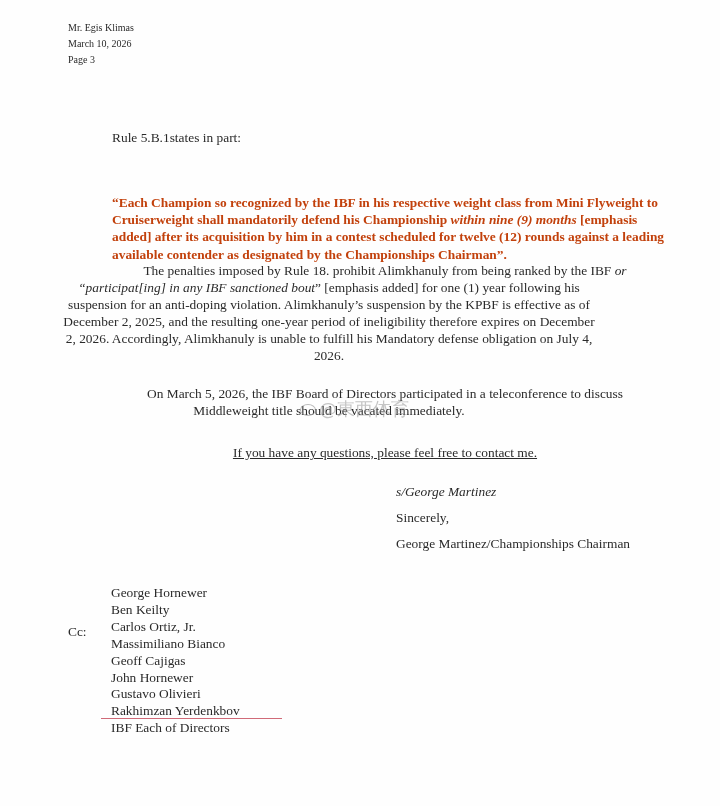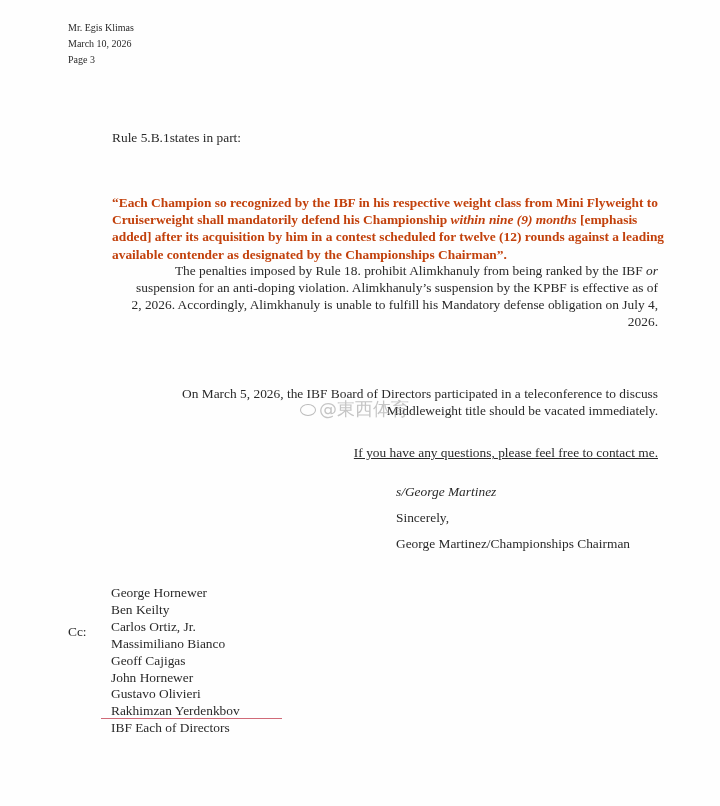--- a/index.html
+++ b/index.html
@@ -8,21 +8,21 @@
     font-family: "Liberation Serif", "DejaVu Serif", serif;
     color: #2a2a2a; font-size: 13.4px; line-height: 17px;
     position: relative;
   }
   .blk { position: absolute; }
   .header { left: 68px; top: 20px; line-height: 16px; font-size: 10px; }
   .header div { white-space: nowrap; }
   .intro { left: 112px; top: 129px; text-align: center; }
   .quote { left: 112px; top: 162px; width: 560px; font-weight: bold; color: #c2410c; line-height: 17.2px; margin-top: 32px; }
   .quote i { font-weight: bold; font-style: italic; }
-  .para { left: 112px; width: 546px; text-align: right; }
+  .para { left: 112px; width: 546px; text-align: center; }
   .para .ln { white-space: nowrap; display: block; }
   .p1 { top: 262px; }
   .p2 { top: 385px; }
   .p3 { top: 444px; text-decoration: underline; }
   .sig { left: 396px; top: 479px; line-height: 26px; }
   .sig i { font-style: italic; }
   .cc-label { left: 68px; top: 585px; margin-top: 38px; }
   .cc-list { left: 111px; top: 585px; line-height: 16.9px; }
   .cc-list div { white-space: nowrap; }
   .underline-mark { position: absolute; left: 101px; top: 718px; width: 181px; height: 0; border-top: 1.2px solid #d06a78; }
@@ -39,21 +39,23 @@
 </div>
 
 <div class="blk intro">Rule 5.B.1states in part:</div>
 
 <div class="blk quote">
   <span>“Each Champion so recognized by the IBF in his respective weight class from Mini Flyweight to Cruiserweight shall mandatorily defend his Championship </span><i>within nine (9) months</i><span> [emphasis added] after its acquisition by him in a contest scheduled for twelve (12) rounds against a leading available contender as designated by the Championships Chairman”.</span>
 </div>
 
 <div class="blk para p1">
   <span class="ln" style="padding-left:0;"><span style="display:inline-block;width:0;"></span><span>The penalties imposed by Rule 18. prohibit Alimkhanuly from being ranked by the IBF </span><i>or</i></span>
+  <span class="ln" style="margin-left:-112px;"><i>“participat[ing] in any IBF sanctioned bout</i><span>” [emphasis added] for one (1) year following his</span></span>
   <span class="ln" style="margin-left:-112px;">suspension for an anti-doping violation.  Alimkhanuly’s suspension by the KPBF is effective as of</span>
+  <span class="ln" style="margin-left:-112px;">December 2, 2025, and the resulting one-year period of ineligibility therefore expires on December</span>
   <span class="ln" style="margin-left:-112px;">2, 2026. Accordingly, Alimkhanuly is unable to fulfill his Mandatory defense obligation on July 4,</span>
   <span class="ln" style="margin-left:-112px;">2026.</span>
 </div>
 
 <div class="blk para p2">
   <span class="ln">On March 5, 2026, the IBF Board of Directors participated in a teleconference to discuss</span>
   <span class="ln" style="margin-left:-112px;">Middleweight title should be vacated immediately.</span>
 </div>
 
 <div class="watermark">

